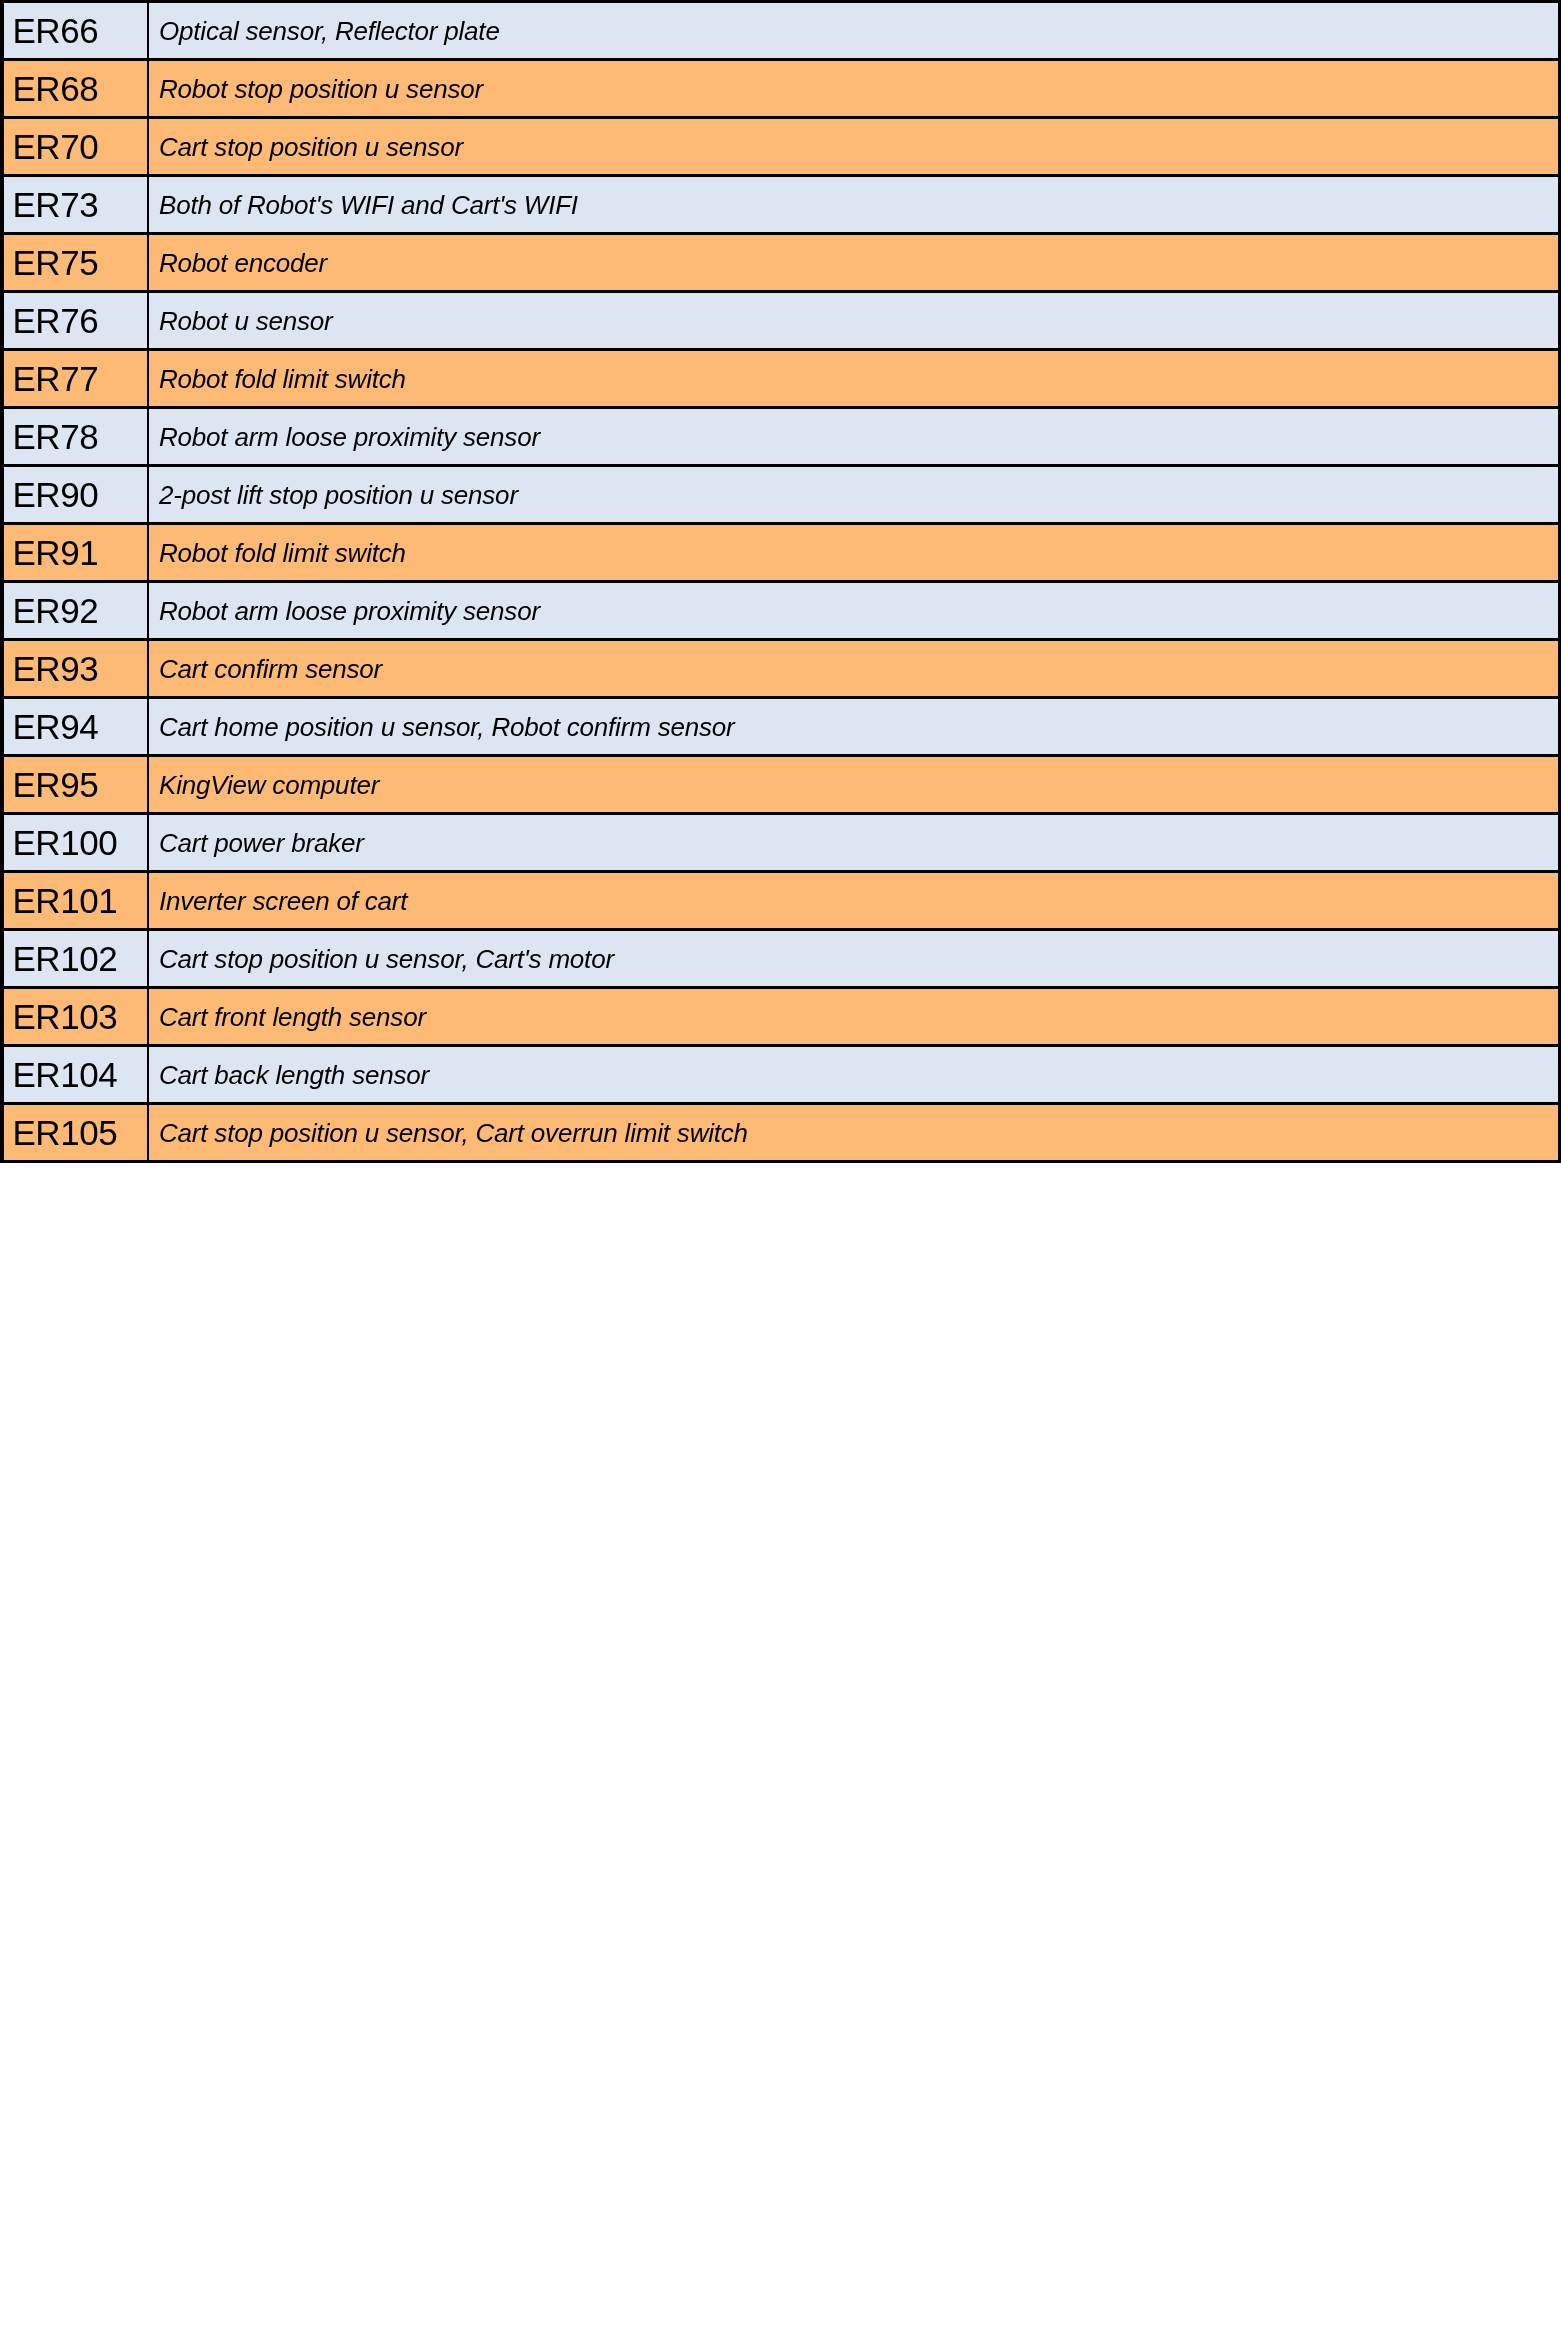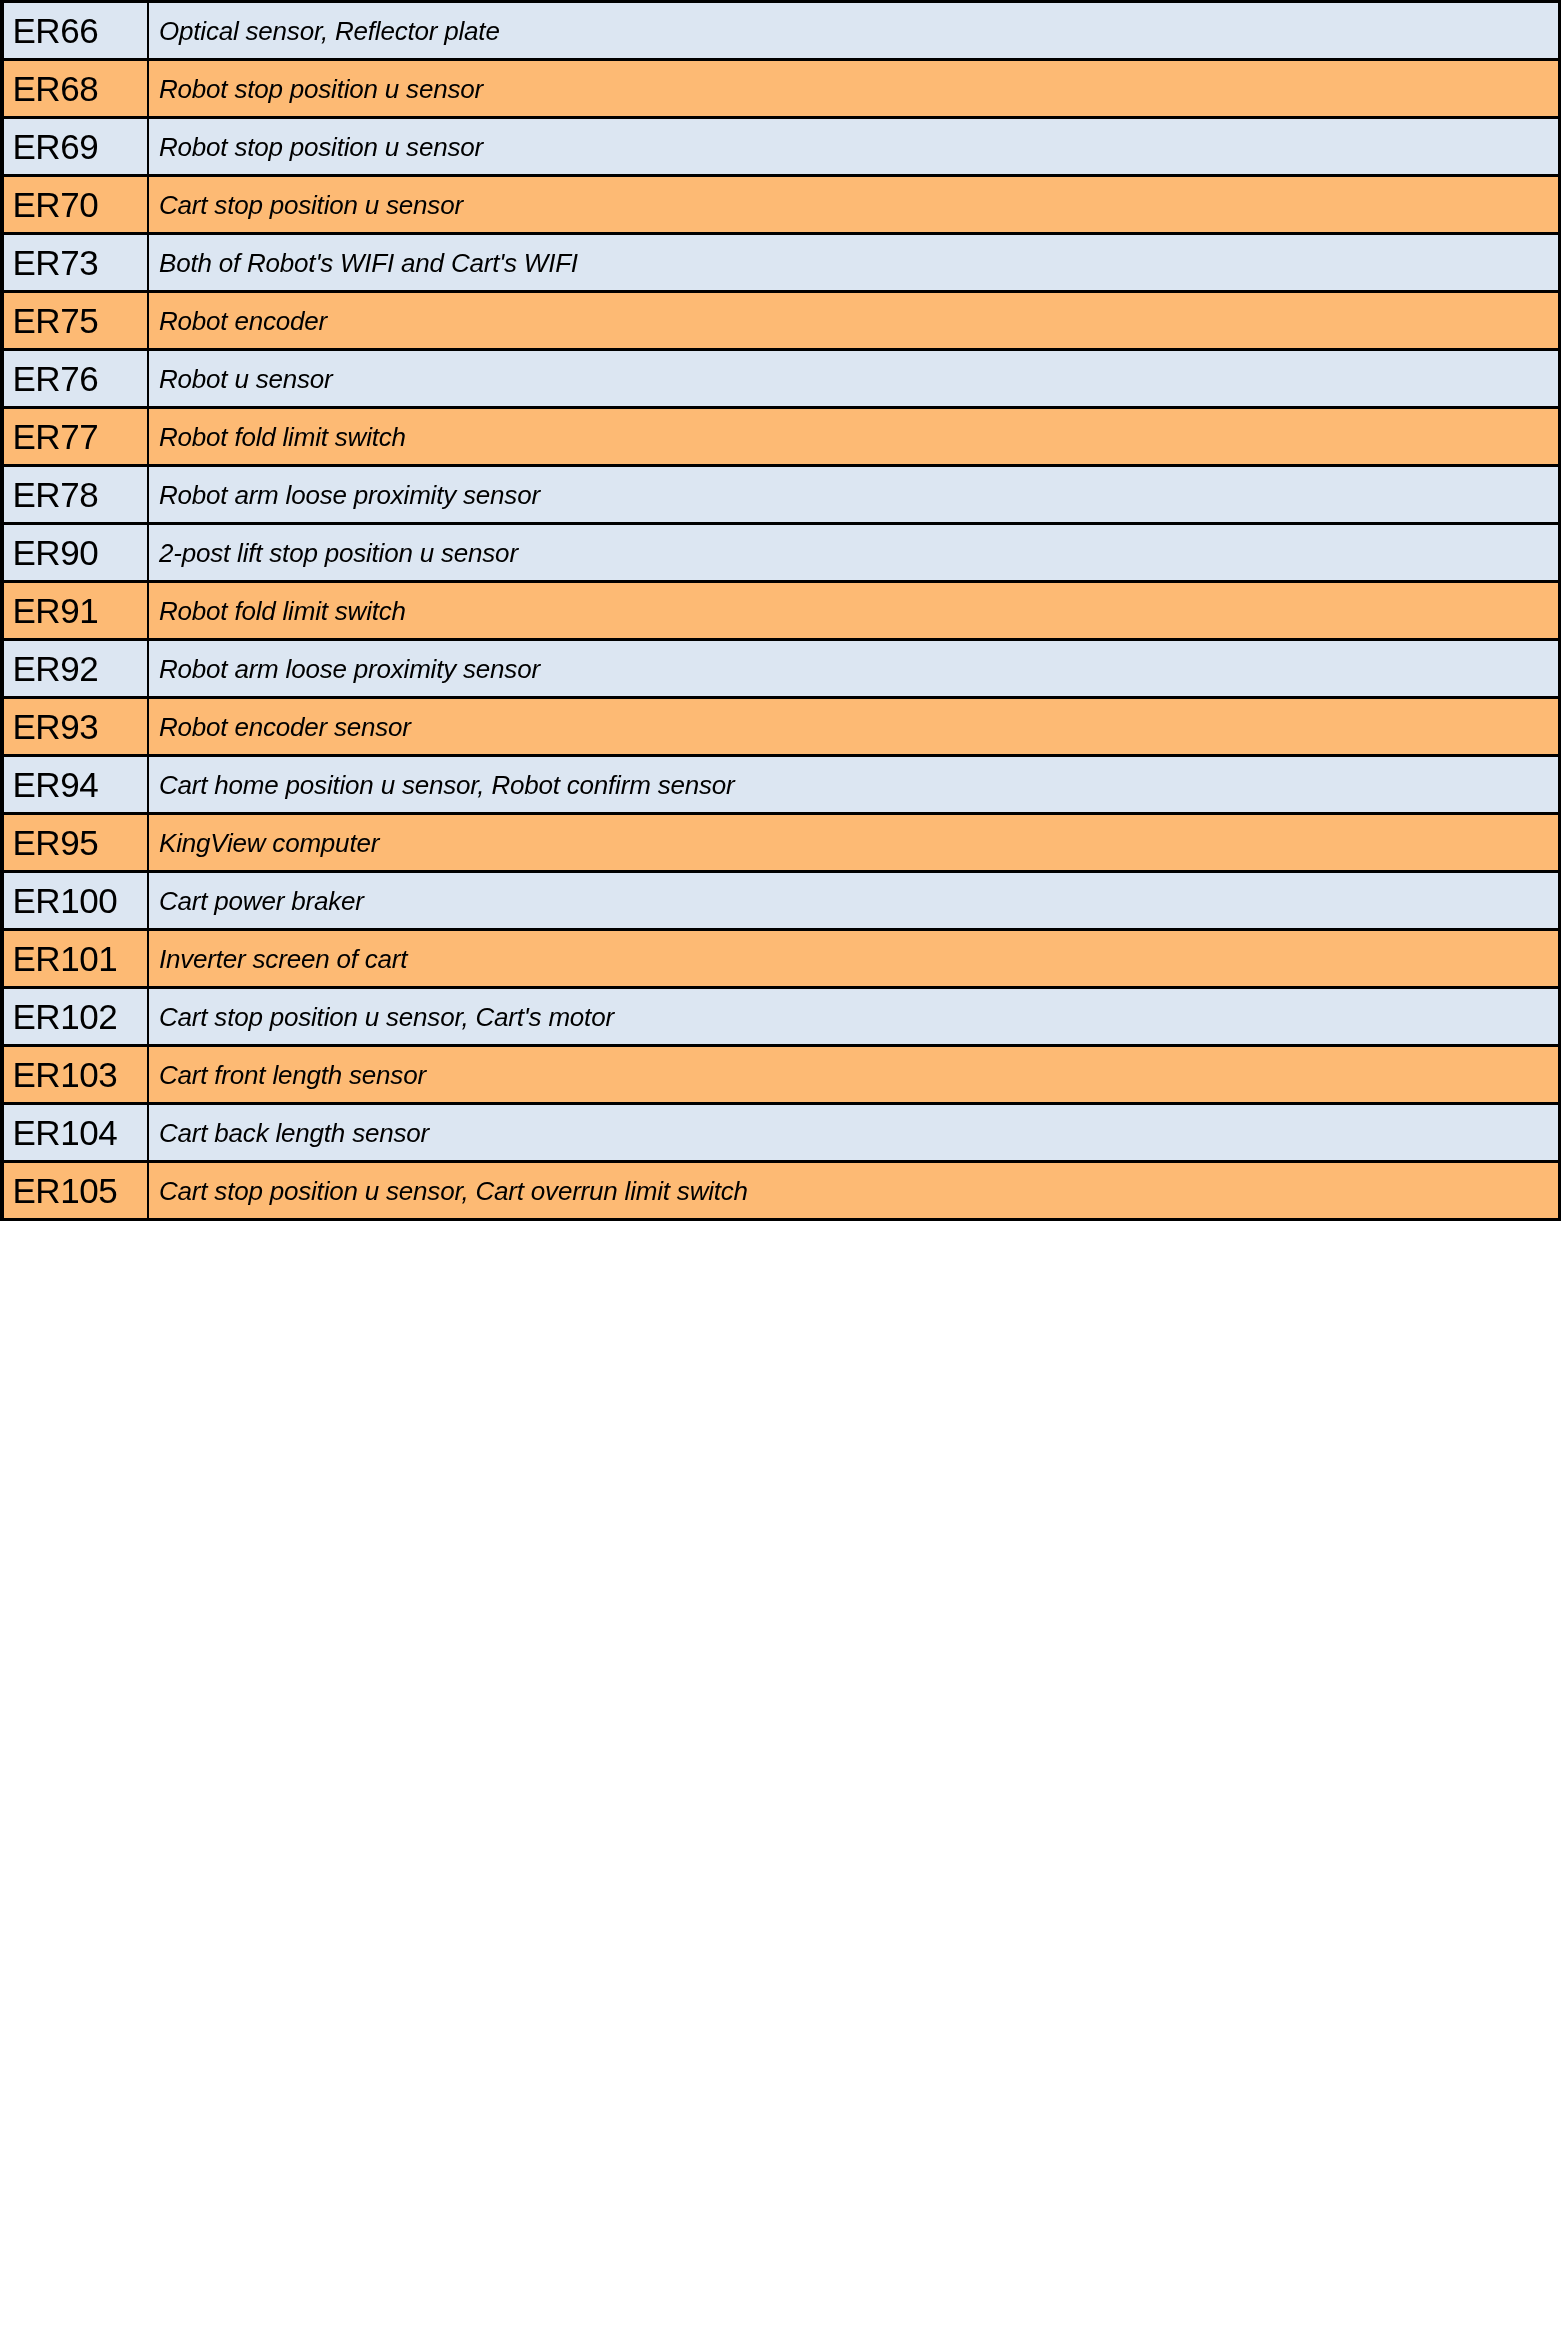--- a/index.html
+++ b/index.html
@@ -72,24 +72,20 @@
   </colgroup>
   <tbody>
       <tr class="shaded">
         <td class="code-cell">ER66</td>
         <td class="desc-cell">Optical sensor, Reflector plate</td>
       </tr>
       <tr class="plain">
         <td class="code-cell">ER68</td>
         <td class="desc-cell">Robot stop position u sensor</td>
       </tr>
-      <tr class="shaded">
-        <td class="code-cell">ER69</td>
-        <td class="desc-cell">Robot stop position u sensor</td>
-      </tr>
       <tr class="plain">
         <td class="code-cell">ER70</td>
         <td class="desc-cell">Cart stop position u sensor</td>
       </tr>
       <tr class="shaded">
         <td class="code-cell">ER73</td>
         <td class="desc-cell">Both of Robot's WIFI and Cart's WIFI</td>
       </tr>
       <tr class="plain">
         <td class="code-cell">ER75</td>
@@ -114,21 +110,21 @@
       <tr class="plain">
         <td class="code-cell">ER91</td>
         <td class="desc-cell">Robot fold limit switch</td>
       </tr>
       <tr class="shaded">
         <td class="code-cell">ER92</td>
         <td class="desc-cell">Robot arm loose proximity sensor</td>
       </tr>
       <tr class="plain">
         <td class="code-cell">ER93</td>
-        <td class="desc-cell">Robot encoder sensor</td>
+        <td class="desc-cell">Cart confirm sensor</td>
       </tr>
       <tr class="shaded">
         <td class="code-cell">ER94</td>
         <td class="desc-cell">Cart home position u sensor, Robot confirm sensor</td>
       </tr>
       <tr class="plain">
         <td class="code-cell">ER95</td>
         <td class="desc-cell">KingView computer</td>
       </tr>
       <tr class="shaded">

